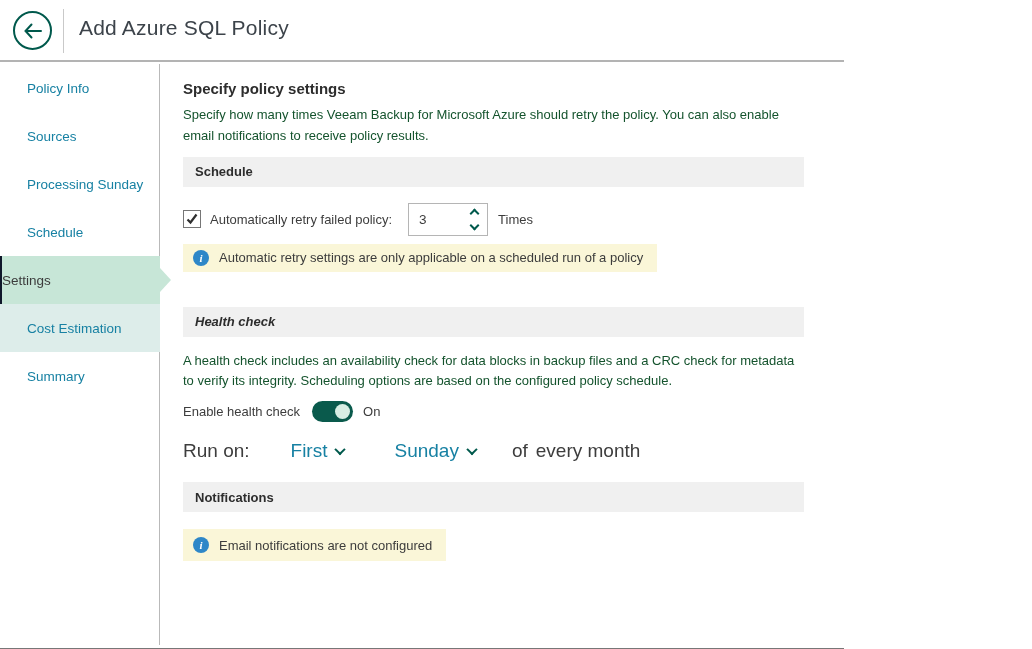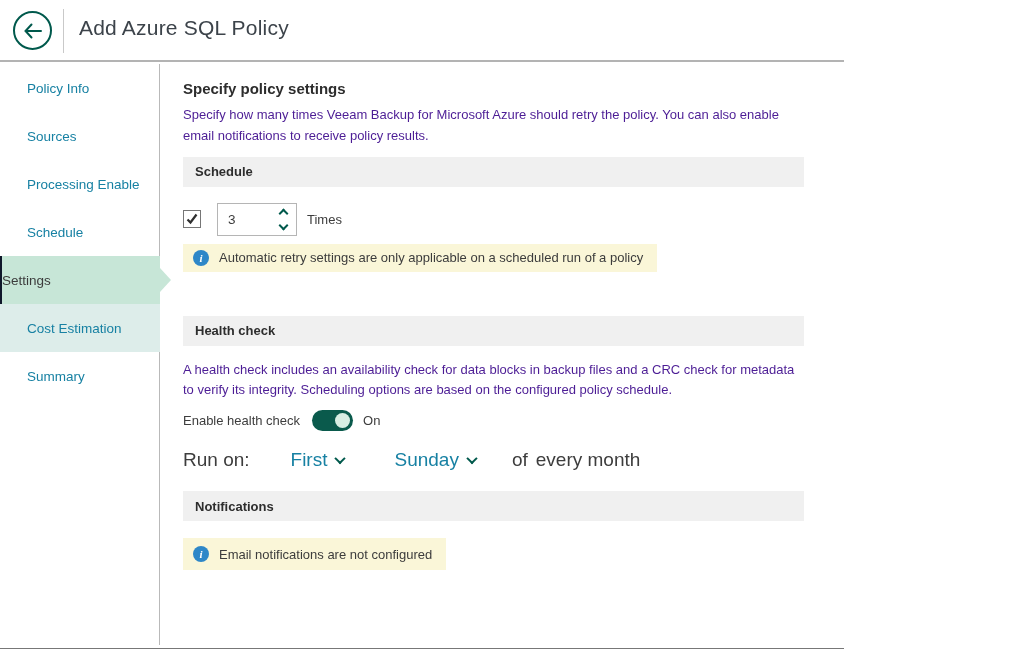--- a/index.html
+++ b/index.html
@@ -19,27 +19,27 @@
   .sidebar { position:absolute; top:64px; left:0; width:160px; z-index:2; }
   .sidebar-divider { position:absolute; left:159px; top:64px; height:581px; width:1px; background:#b9b9b9; z-index:1; }
   .side-item { position:relative; height:48px; display:flex; align-items:center; padding-left:27px; font-size:13.5px; color:#1781a3; cursor:pointer; z-index:2; }
   .side-item.active { background:#c7e6d7; border-left:2px solid #0f172a; padding-left:0; color:#3c3c3c; }
   .side-item.visited { background:#ddedea; }
   .notch { position:absolute; right:-11px; top:50%; margin-top:-12px; width:0; height:0; border-top:12px solid transparent; border-bottom:12px solid transparent; border-left:11px solid #c7e6d7; }
 
   
   .main { position:absolute; left:160px; top:64px; right:0; bottom:0; padding:16px 40px 0 23px; }
   .h-main { font-size:15px; font-weight:bold; color:#2d2d2d; margin-top:0; }
-  .desc { font-size:13px; color:#4c1d95; line-height:1.6; margin-top:8px; }
+  .desc { font-size:13px; color:#14532d; line-height:1.6; margin-top:8px; }
   .desc-1 { max-width:690px; }
   .desc-2 { max-width:800px; margin-top:14px; }
 
   .section-bar { height:30px; background:#f0f0f0; display:flex; align-items:center; padding-left:12px; font-size:13px; font-weight:bold; color:#2d2d2d; }
   .bar-schedule { margin-top:10px; }
-  .bar-health { margin-top:44px; }
+  .bar-health { margin-top:35px;font-style:italic; }
   .bar-notif { margin-top:22px; }
 
   .retry-row { margin-top:16px; display:flex; align-items:center; height:33px; }
   .checkbox { width:18px; height:18px; border:1px solid #767676; background:#fff; display:flex; align-items:center; justify-content:center; cursor:pointer; flex:none; }
   .retry-label { margin-left:9px; font-size:13px; color:#3d3d3d; }
   .spinner { position:relative; width:80px; height:33px; border:1px solid #b5b5b5; background:#fff; margin-left:16px; display:flex; align-items:center; }
   .spinner input { border:0; outline:0; width:44px; padding-left:10px; font-size:13.5px; color:#3d3d3d; font-family:inherit; background:transparent; }
   .spin-btns { position:absolute; right:9px; top:0; bottom:0; display:flex; flex-direction:column; justify-content:center; gap:5px; }
   .chev { width:7px; height:7px; cursor:pointer; }
   .chev.up { border-left:2px solid #00594c; border-top:2px solid #00594c; transform:rotate(45deg); }
@@ -83,21 +83,21 @@
 
   <div class="sidebar-divider"></div>
   <nav class="sidebar">
     <div class="side-item">
         <span>Policy Info</span>
       </div>
     <div class="side-item">
         <span>Sources</span>
       </div>
     <div class="side-item">
-        <span>Processing Enable</span>
+        <span>Processing Sunday</span>
       </div>
     <div class="side-item">
         <span>Schedule</span>
       </div>
     <div class="side-item active">
       <span>Settings</span>
       <span class="notch"></span>
     </div>
     <div class="side-item visited">
         <span>Cost Estimation</span>
@@ -114,20 +114,21 @@
     <div class="section-bar bar-schedule">Schedule</div>
 
     <div class="retry-row">
       <span class="checkbox">
         <span style="display:flex;">
           <svg width="14" height="14" viewBox="0 0 14 14">
               <path d="M2.5 7.5 L5.5 10.5 L11.5 2.5" stroke="#2f2f2f" stroke-width="2.2" fill="none"></path>
             </svg>
         </span>
       </span>
+      <span class="retry-label">Automatically retry failed policy:</span>
       <span class="spinner">
         <input type="text" readonly="" value="3" style="">
         <span class="spin-btns">
           <span class="chev up"></span>
           <span class="chev down"></span>
         </span>
       </span>
       <span class="times-label">Times</span>
     </div>
 

